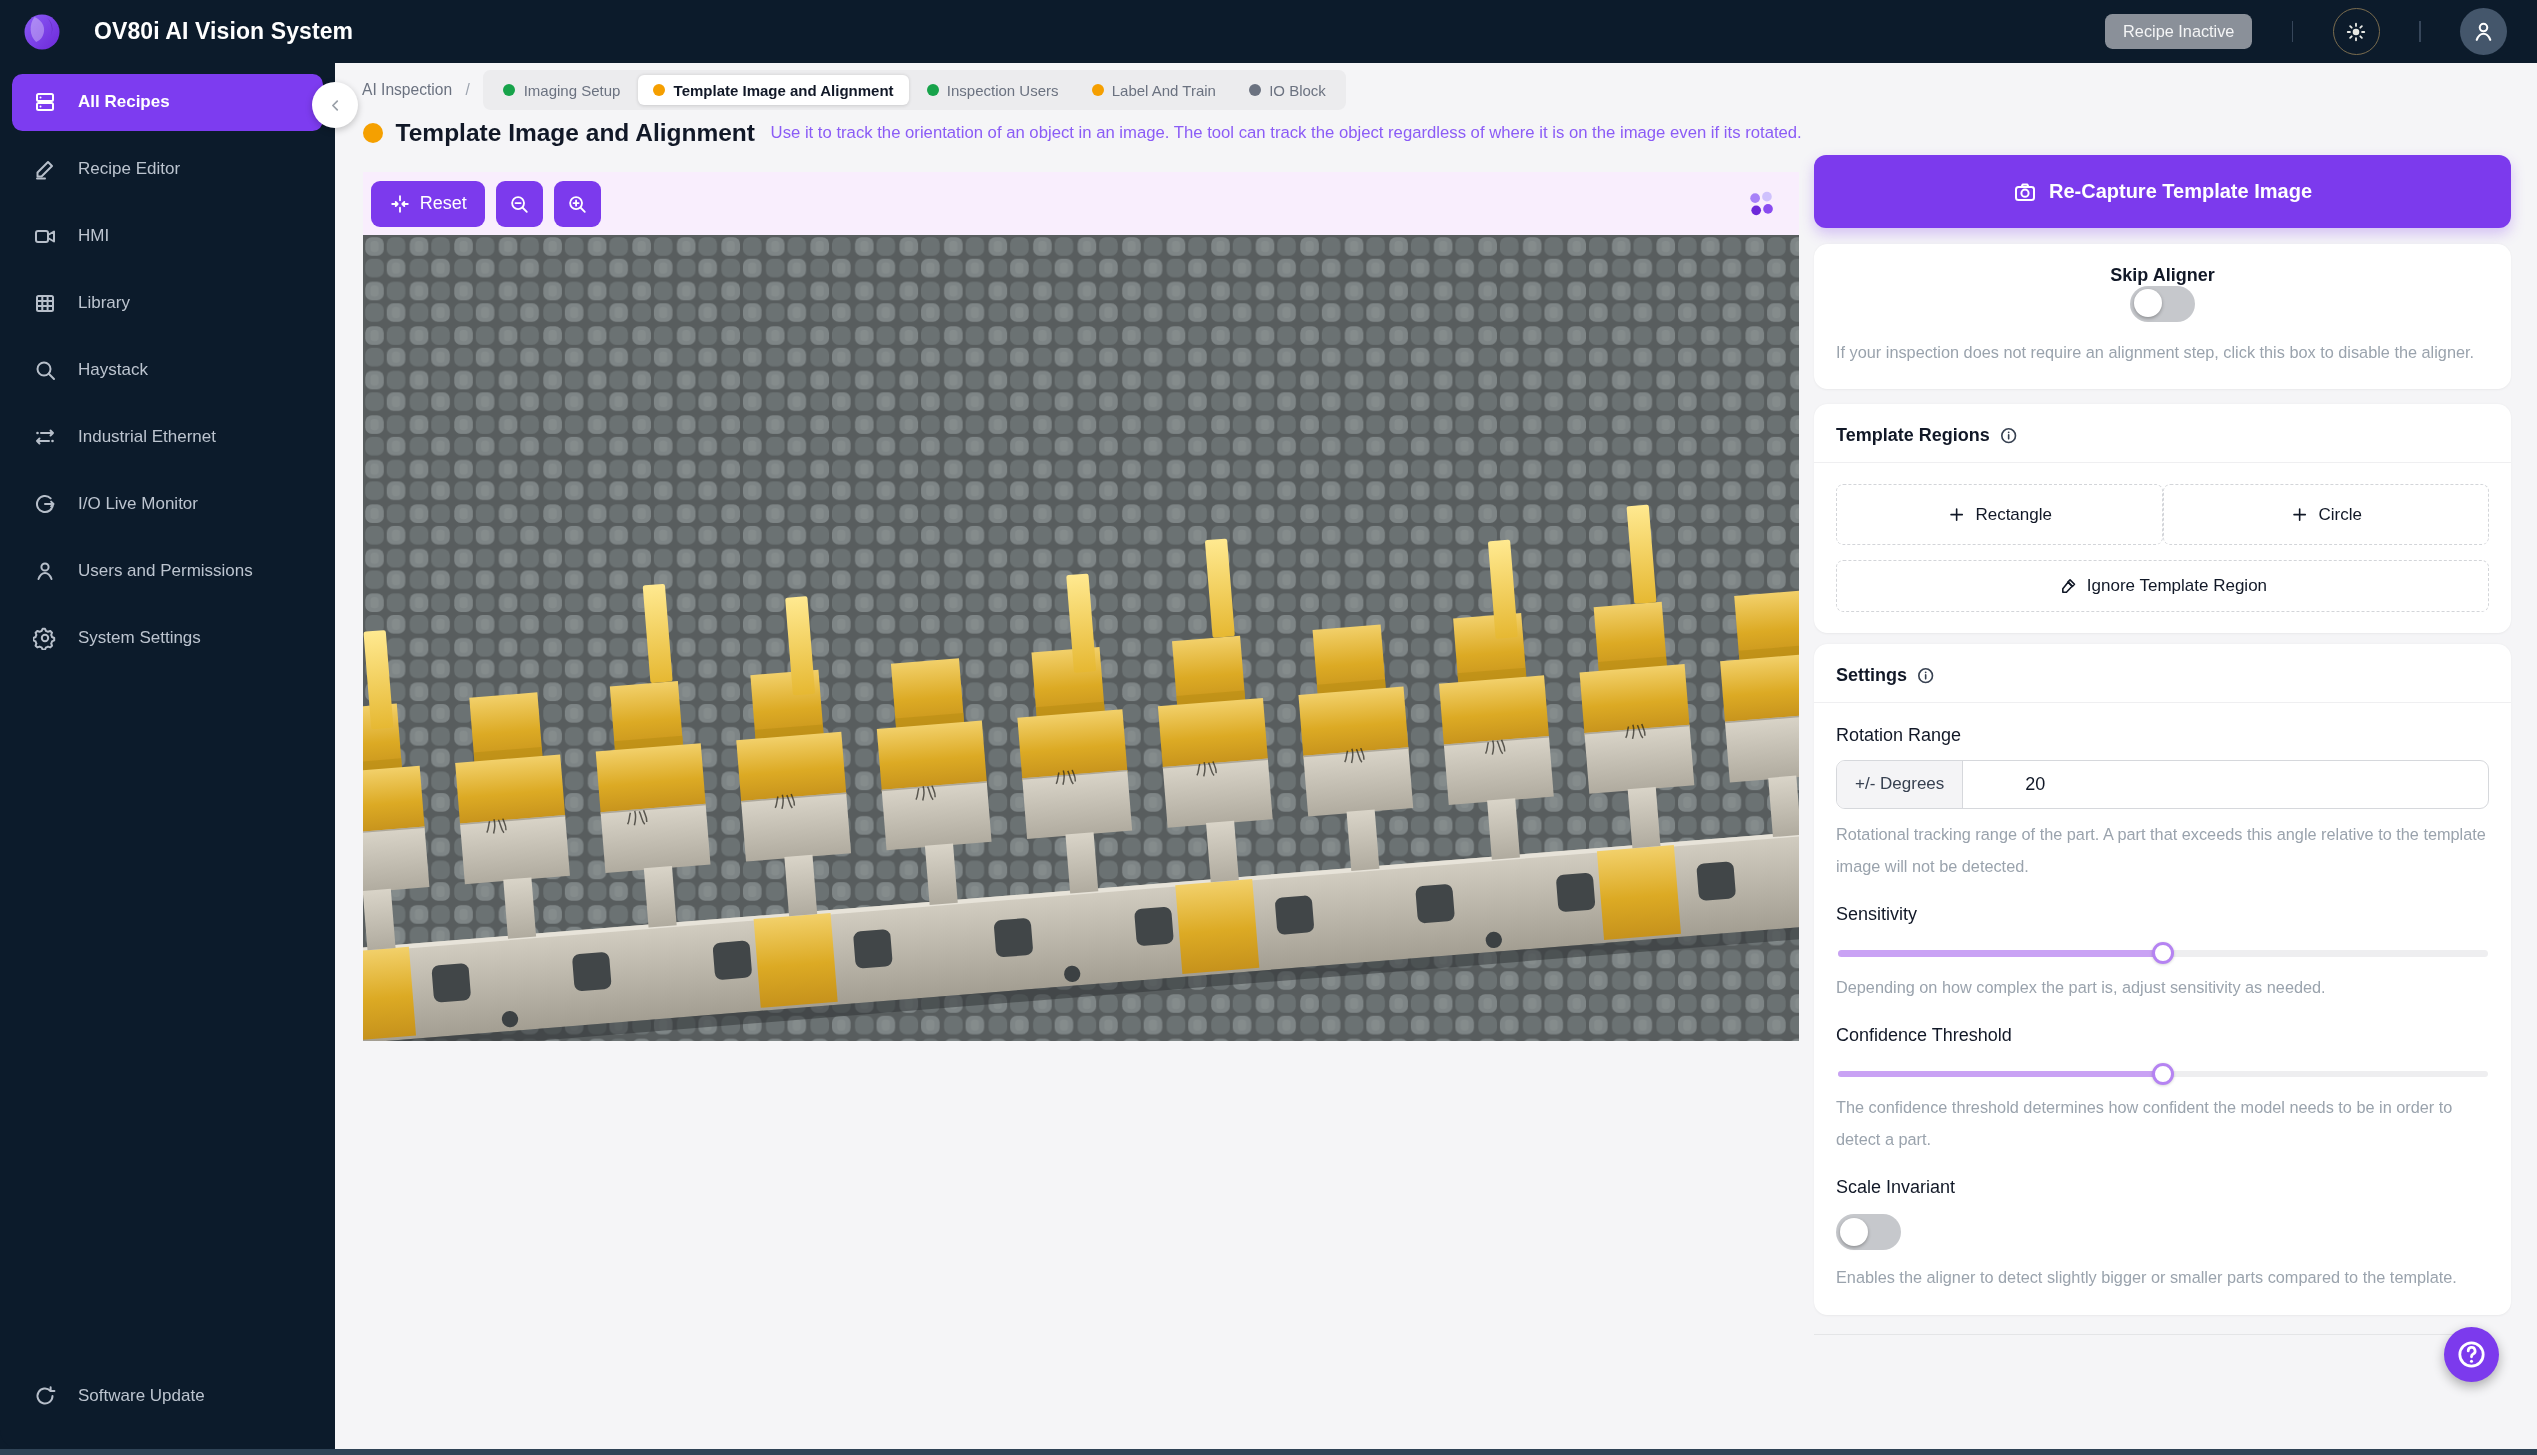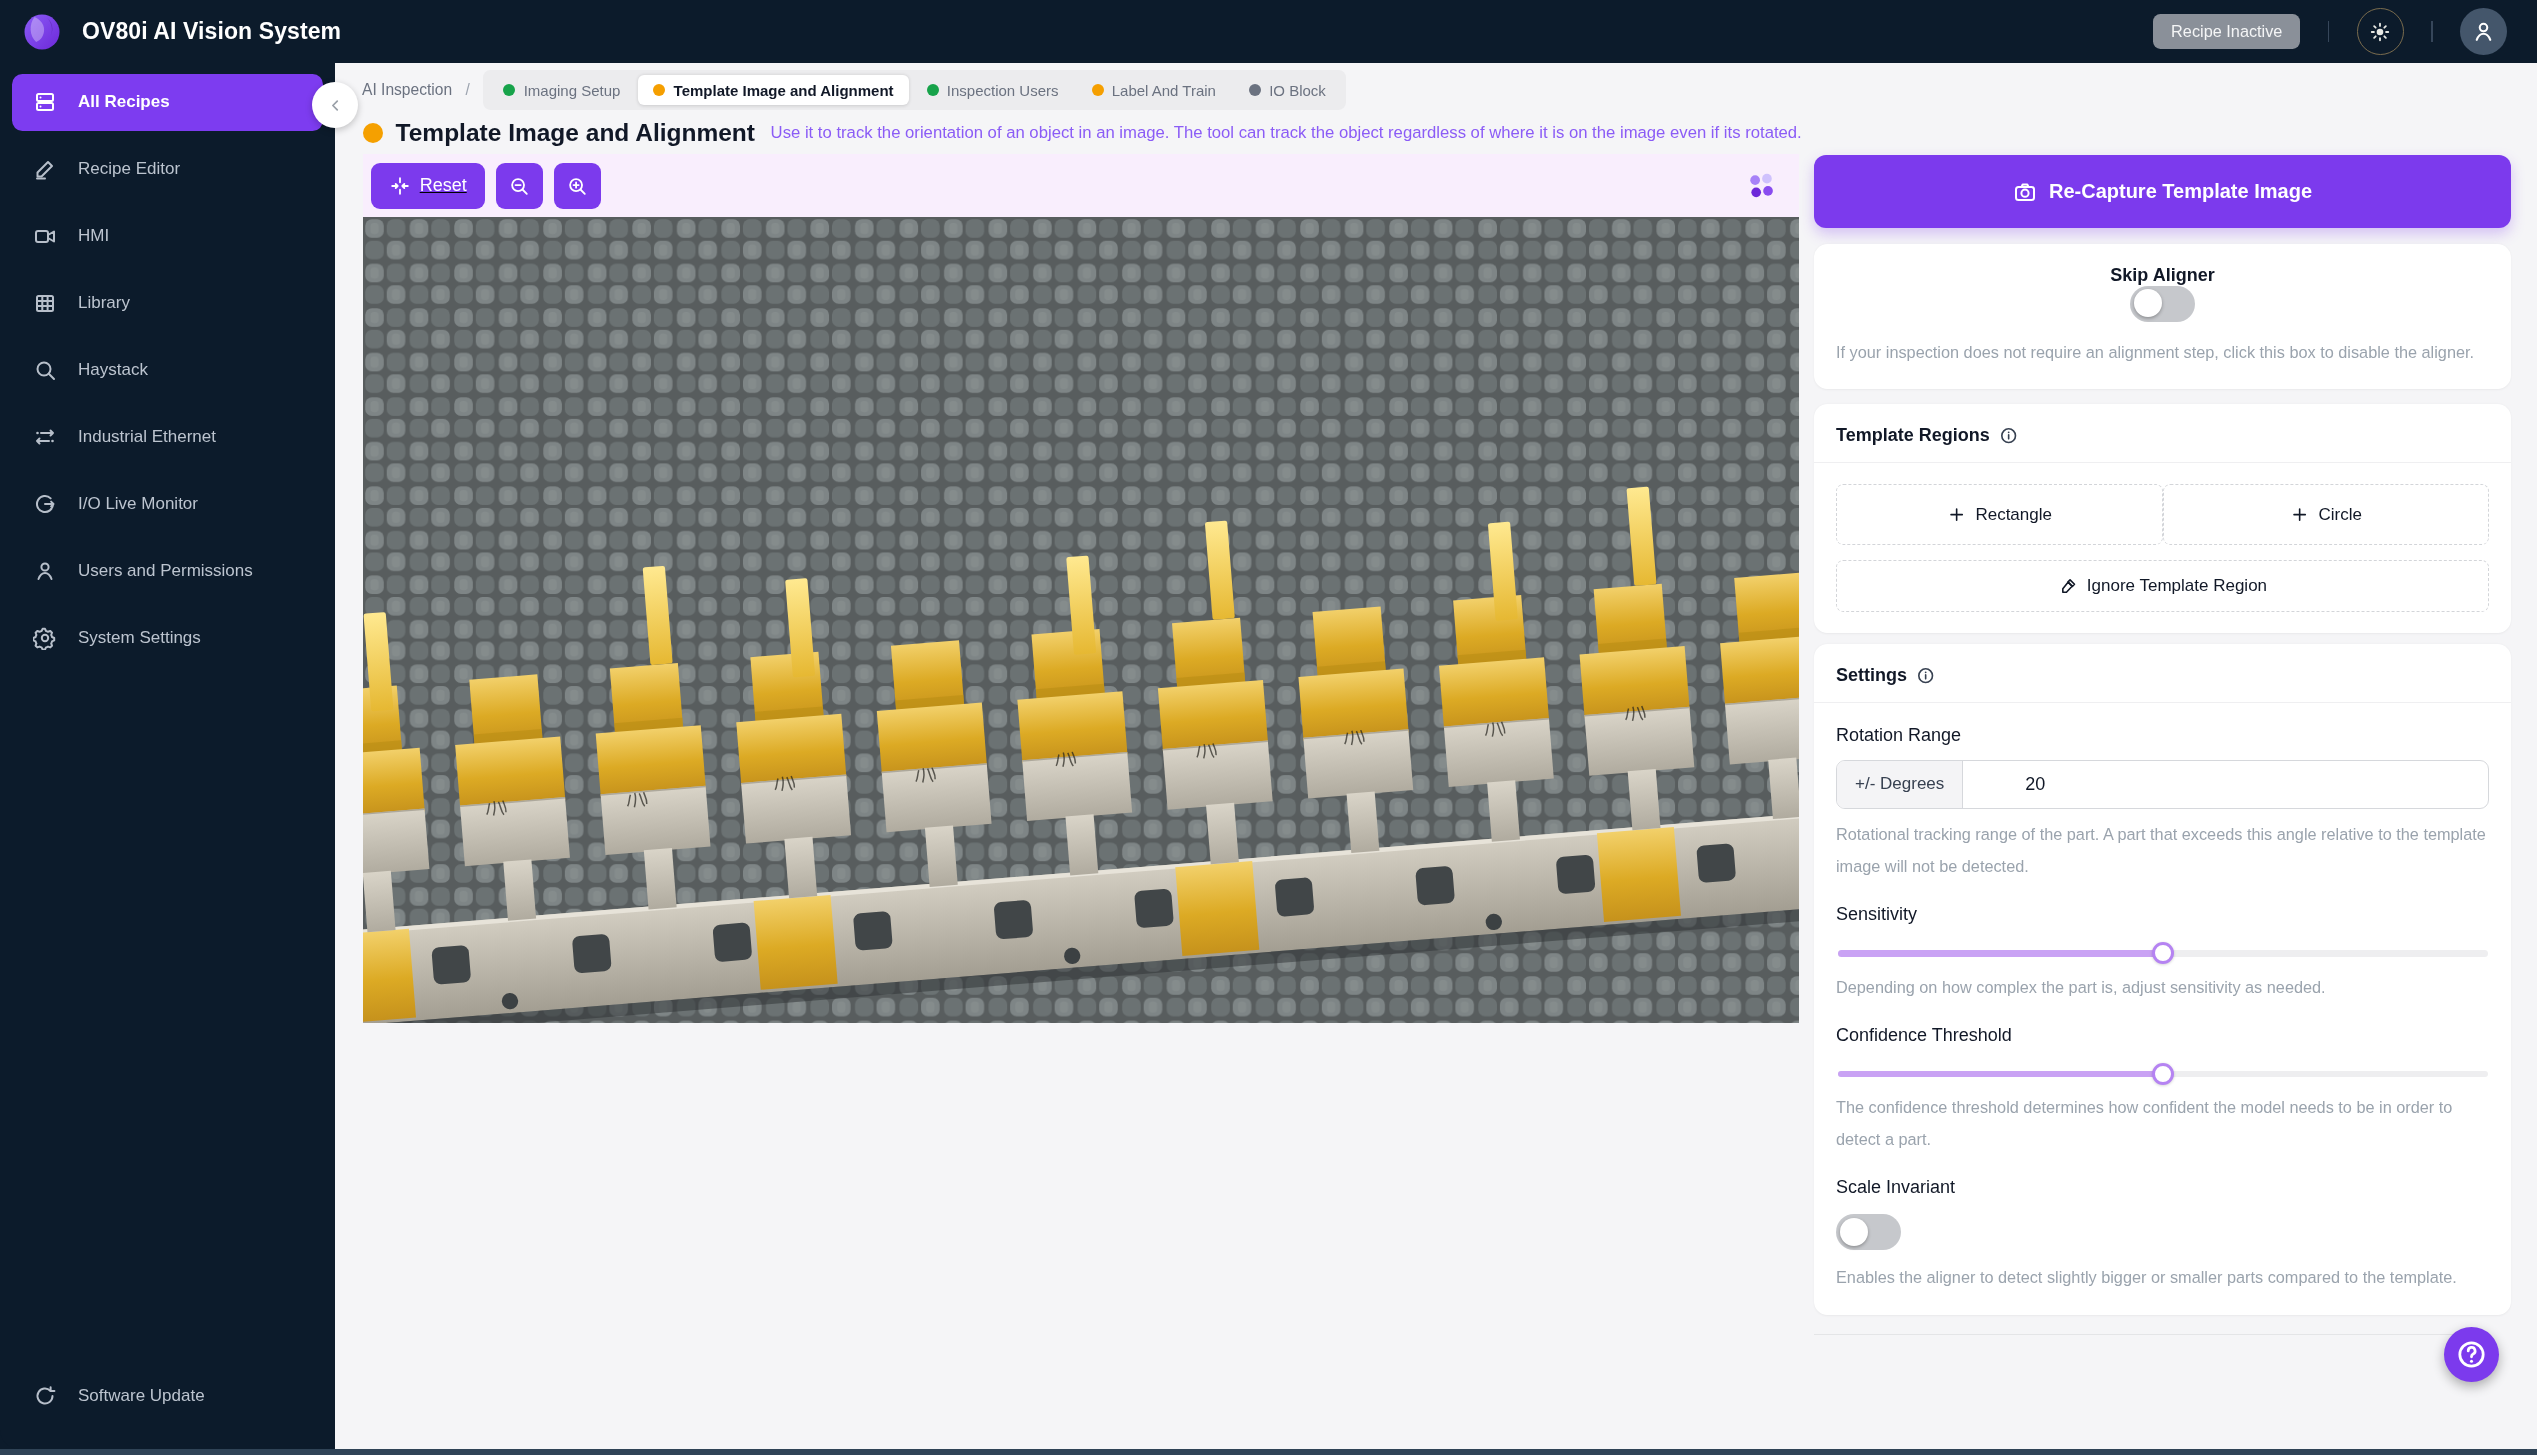--- a/index.html
+++ b/index.html
@@ -1,21 +1,21 @@
 <!DOCTYPE html>
 <html style="font-size:12px"><head>
 <meta charset="utf-8">
 <style>
   html,body{margin:0;padding:0;background:#0c1b2b;}
   *{box-sizing:border-box;}
   .app{position:relative;width:2538px;height:1456px;overflow:hidden;background:#0c1b2b;
        font-family:"Liberation Sans","DejaVu Sans",sans-serif;}
   
   .topbar{position:absolute;left:0;top:0;width:2538px;height:63px;display:flex;align-items:center;
-          padding:0 31px 0 22px;gap:20px;}
+          padding:0 31px 0 22px;gap:32px;}
   .logo{width:40px;height:40px;flex:0 0 auto;}
   .app-title{color:#ffffff;font-size:23px;font-weight:700;letter-spacing:0.1px;}
   .top-spacer{flex:1;}
   .status-badge{background:#8a9099;color:#f4f5f6;font-size:16.3px;padding:8.2px 18px;border-radius:7.4px;}
   .top-sep{width:1.5px;height:21px;background:#36465a;margin:0 7.4px;}
   .round-btn{width:47px;height:47px;border-radius:50%;display:flex;align-items:center;justify-content:center;}
   .sun-btn{border:1.5px solid #7a6c4e;color:#e8e9e4;}
   .avatar{background:#44566b;color:#ffffff;}
   
   .bottom-strip{position:absolute;left:0;bottom:0;width:2538px;height:7.4px;background:#2f4356;}
@@ -44,21 +44,21 @@
   .tab{display:flex;align-items:center;gap:8.2px;padding:6.7px 15px;border-radius:6px;font-size:15px;
        color:#6b7280;white-space:nowrap;cursor:pointer;}
   .tab .dot{width:12px;height:12px;border-radius:50%;}
   .tab.active{background:#ffffff;color:#111827;font-weight:700;box-shadow:0 0.7px 3.7px rgba(0,0,0,.14);}
   
   .title-row{position:absolute;left:28px;top:56px;display:flex;align-items:center;gap:12.6px;width:2078px;}
   .title-dot{width:20px;height:20px;border-radius:50%;background:#f5a000;flex:0 0 auto;}
   .page-title{font-size:24.5px;font-weight:700;color:#111827;white-space:nowrap;}
   .page-desc{font-size:16.7px;color:#8b5cf6;margin-left:3px;white-space:nowrap;}
   
-  .stage{position:absolute;left:27.5px;top:91px;width:1436px;text-decoration:underline;}
+  .stage{position:absolute;left:27.5px;top:109px;width:1436px;}
   .stage-toolbar{height:63px;background:#f9eefd;display:flex;align-items:center;gap:11px;padding:0 16.3px 0 8.2px;}
   .pbtn{background:#7c3aed;color:#ffffff;border:none;border-radius:9px;height:46px;display:flex;
         align-items:center;justify-content:center;gap:9px;font-size:18px;font-family:inherit;cursor:pointer;}
   .pbtn svg{width:22px;height:22px;}
   .reset-btn{padding:0 18px;}
   .sq-btn{width:47px;flex:0 0 47px;}
   .dots-ico{margin-left:auto;width:43px;height:43px;}
   .stage-image{display:block;width:1436px;height:806px;}
   
   .panel{position:absolute;left:1479px;top:92px;width:697px;display:flex;flex-direction:column;}

